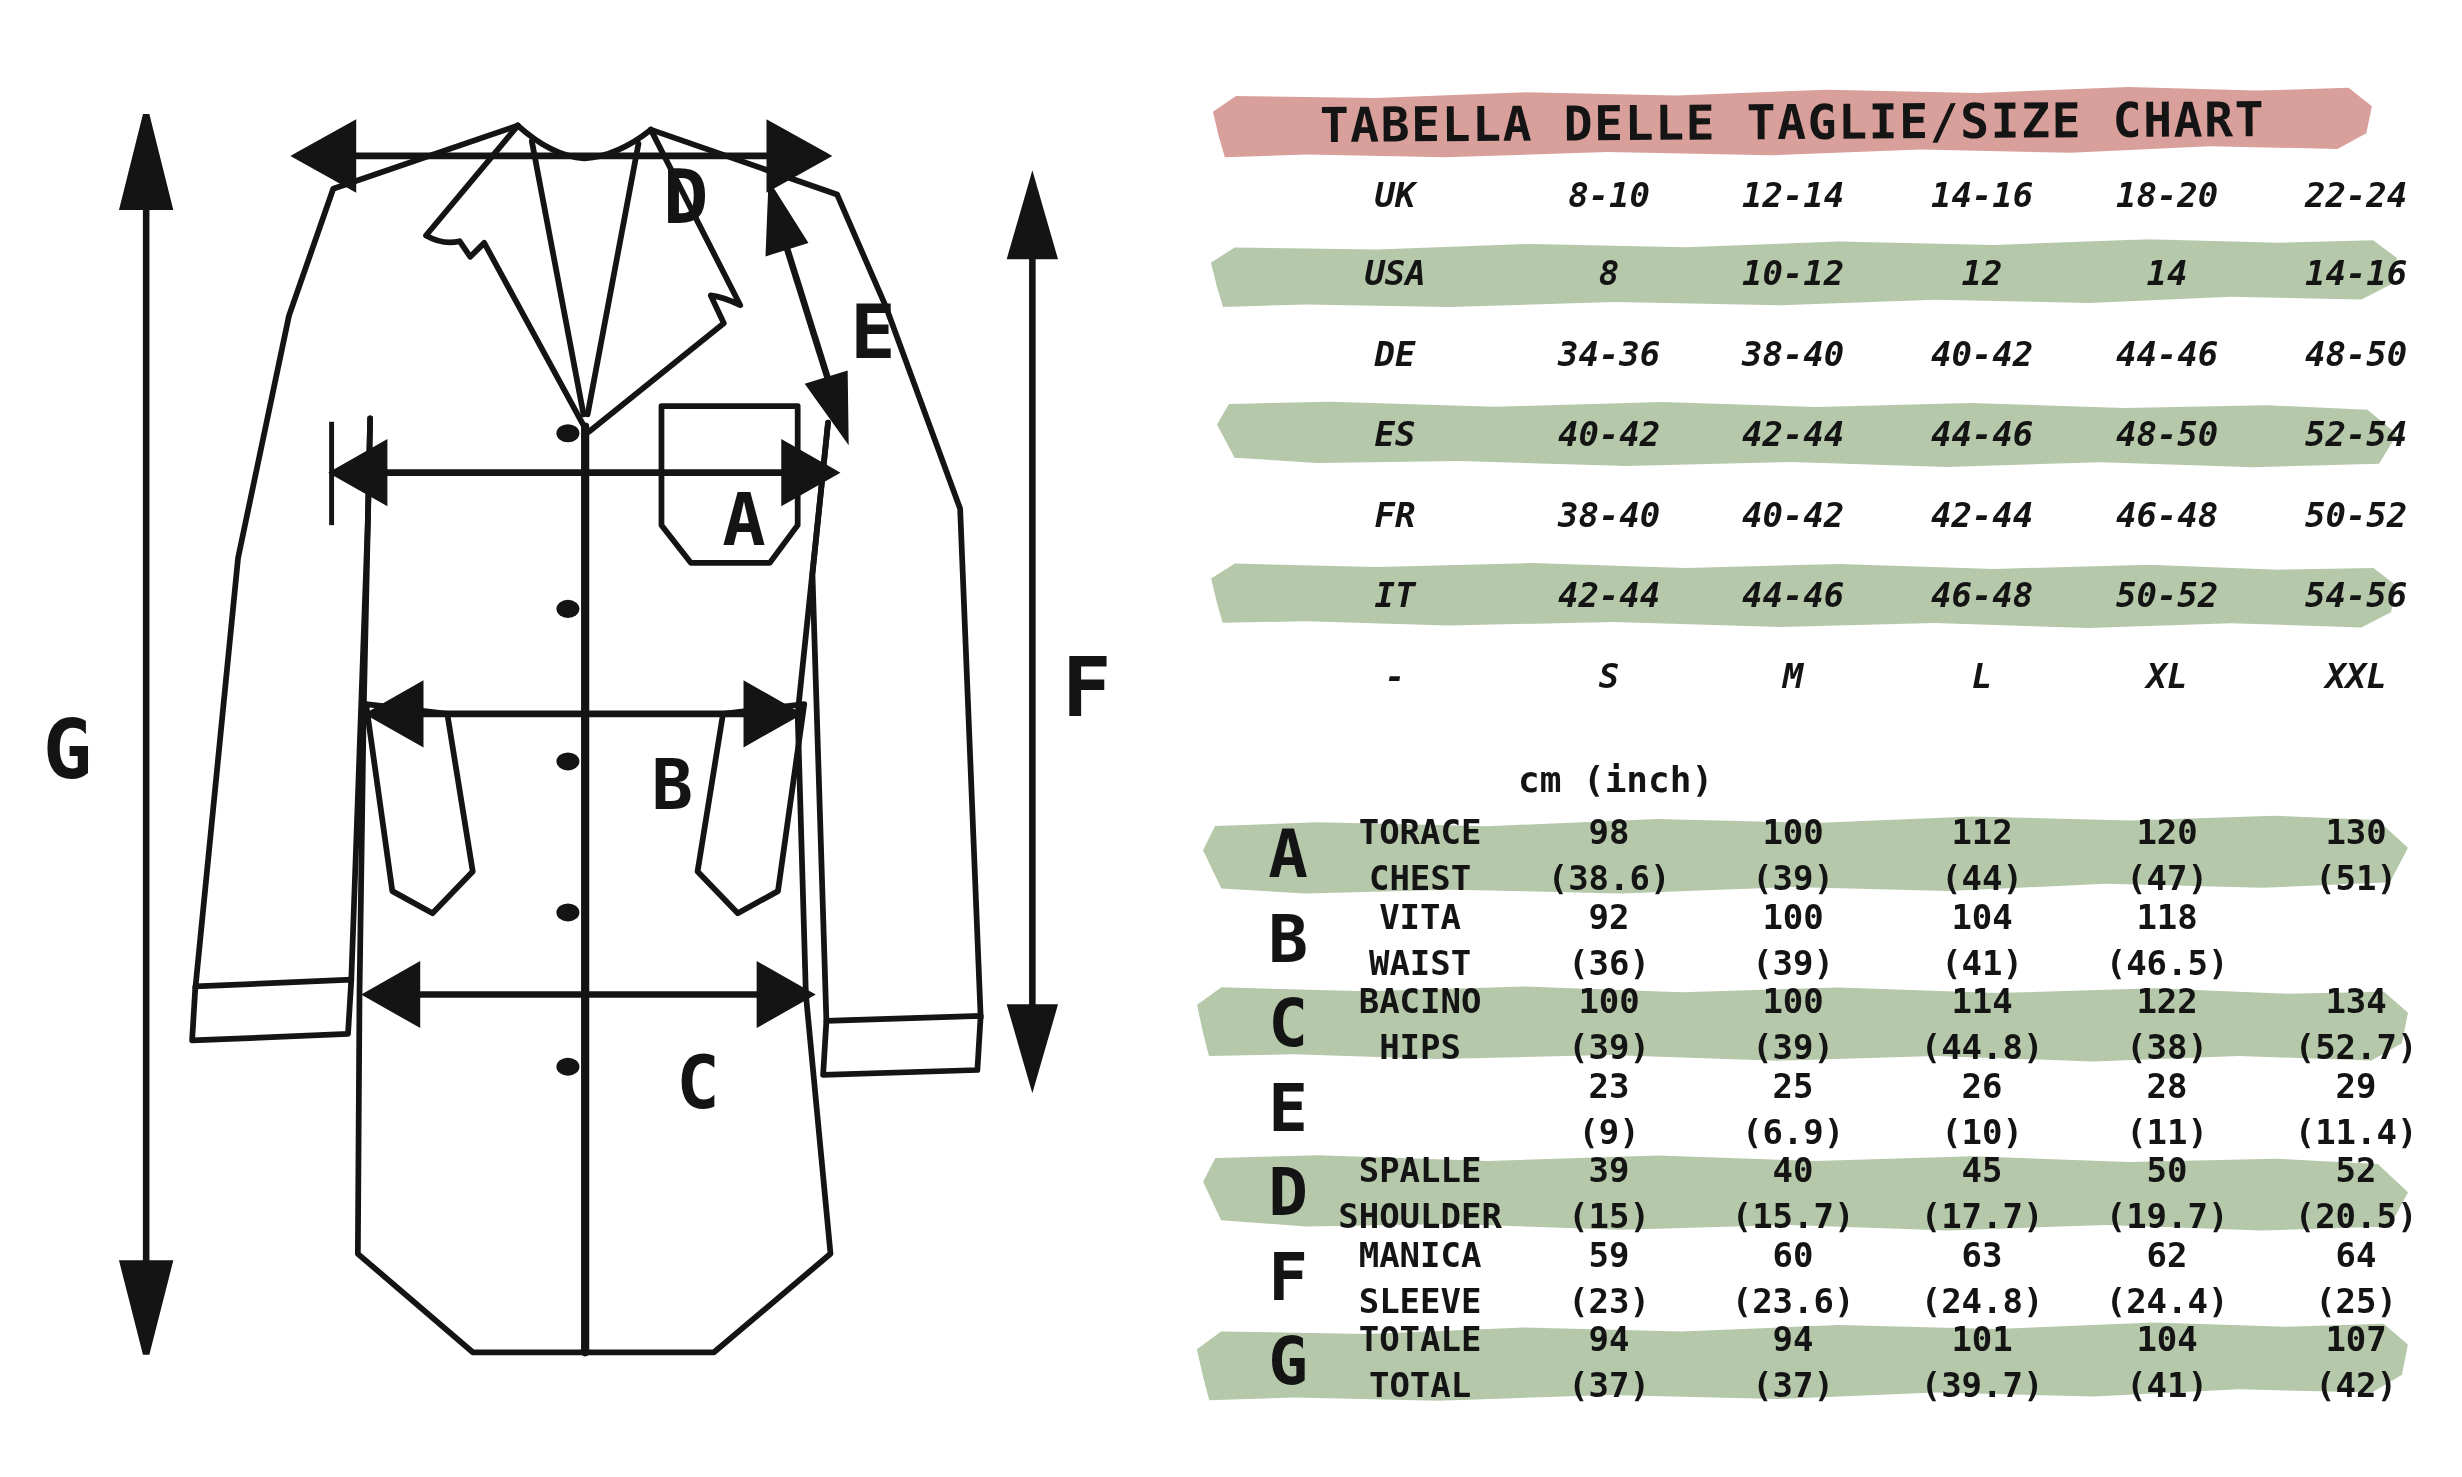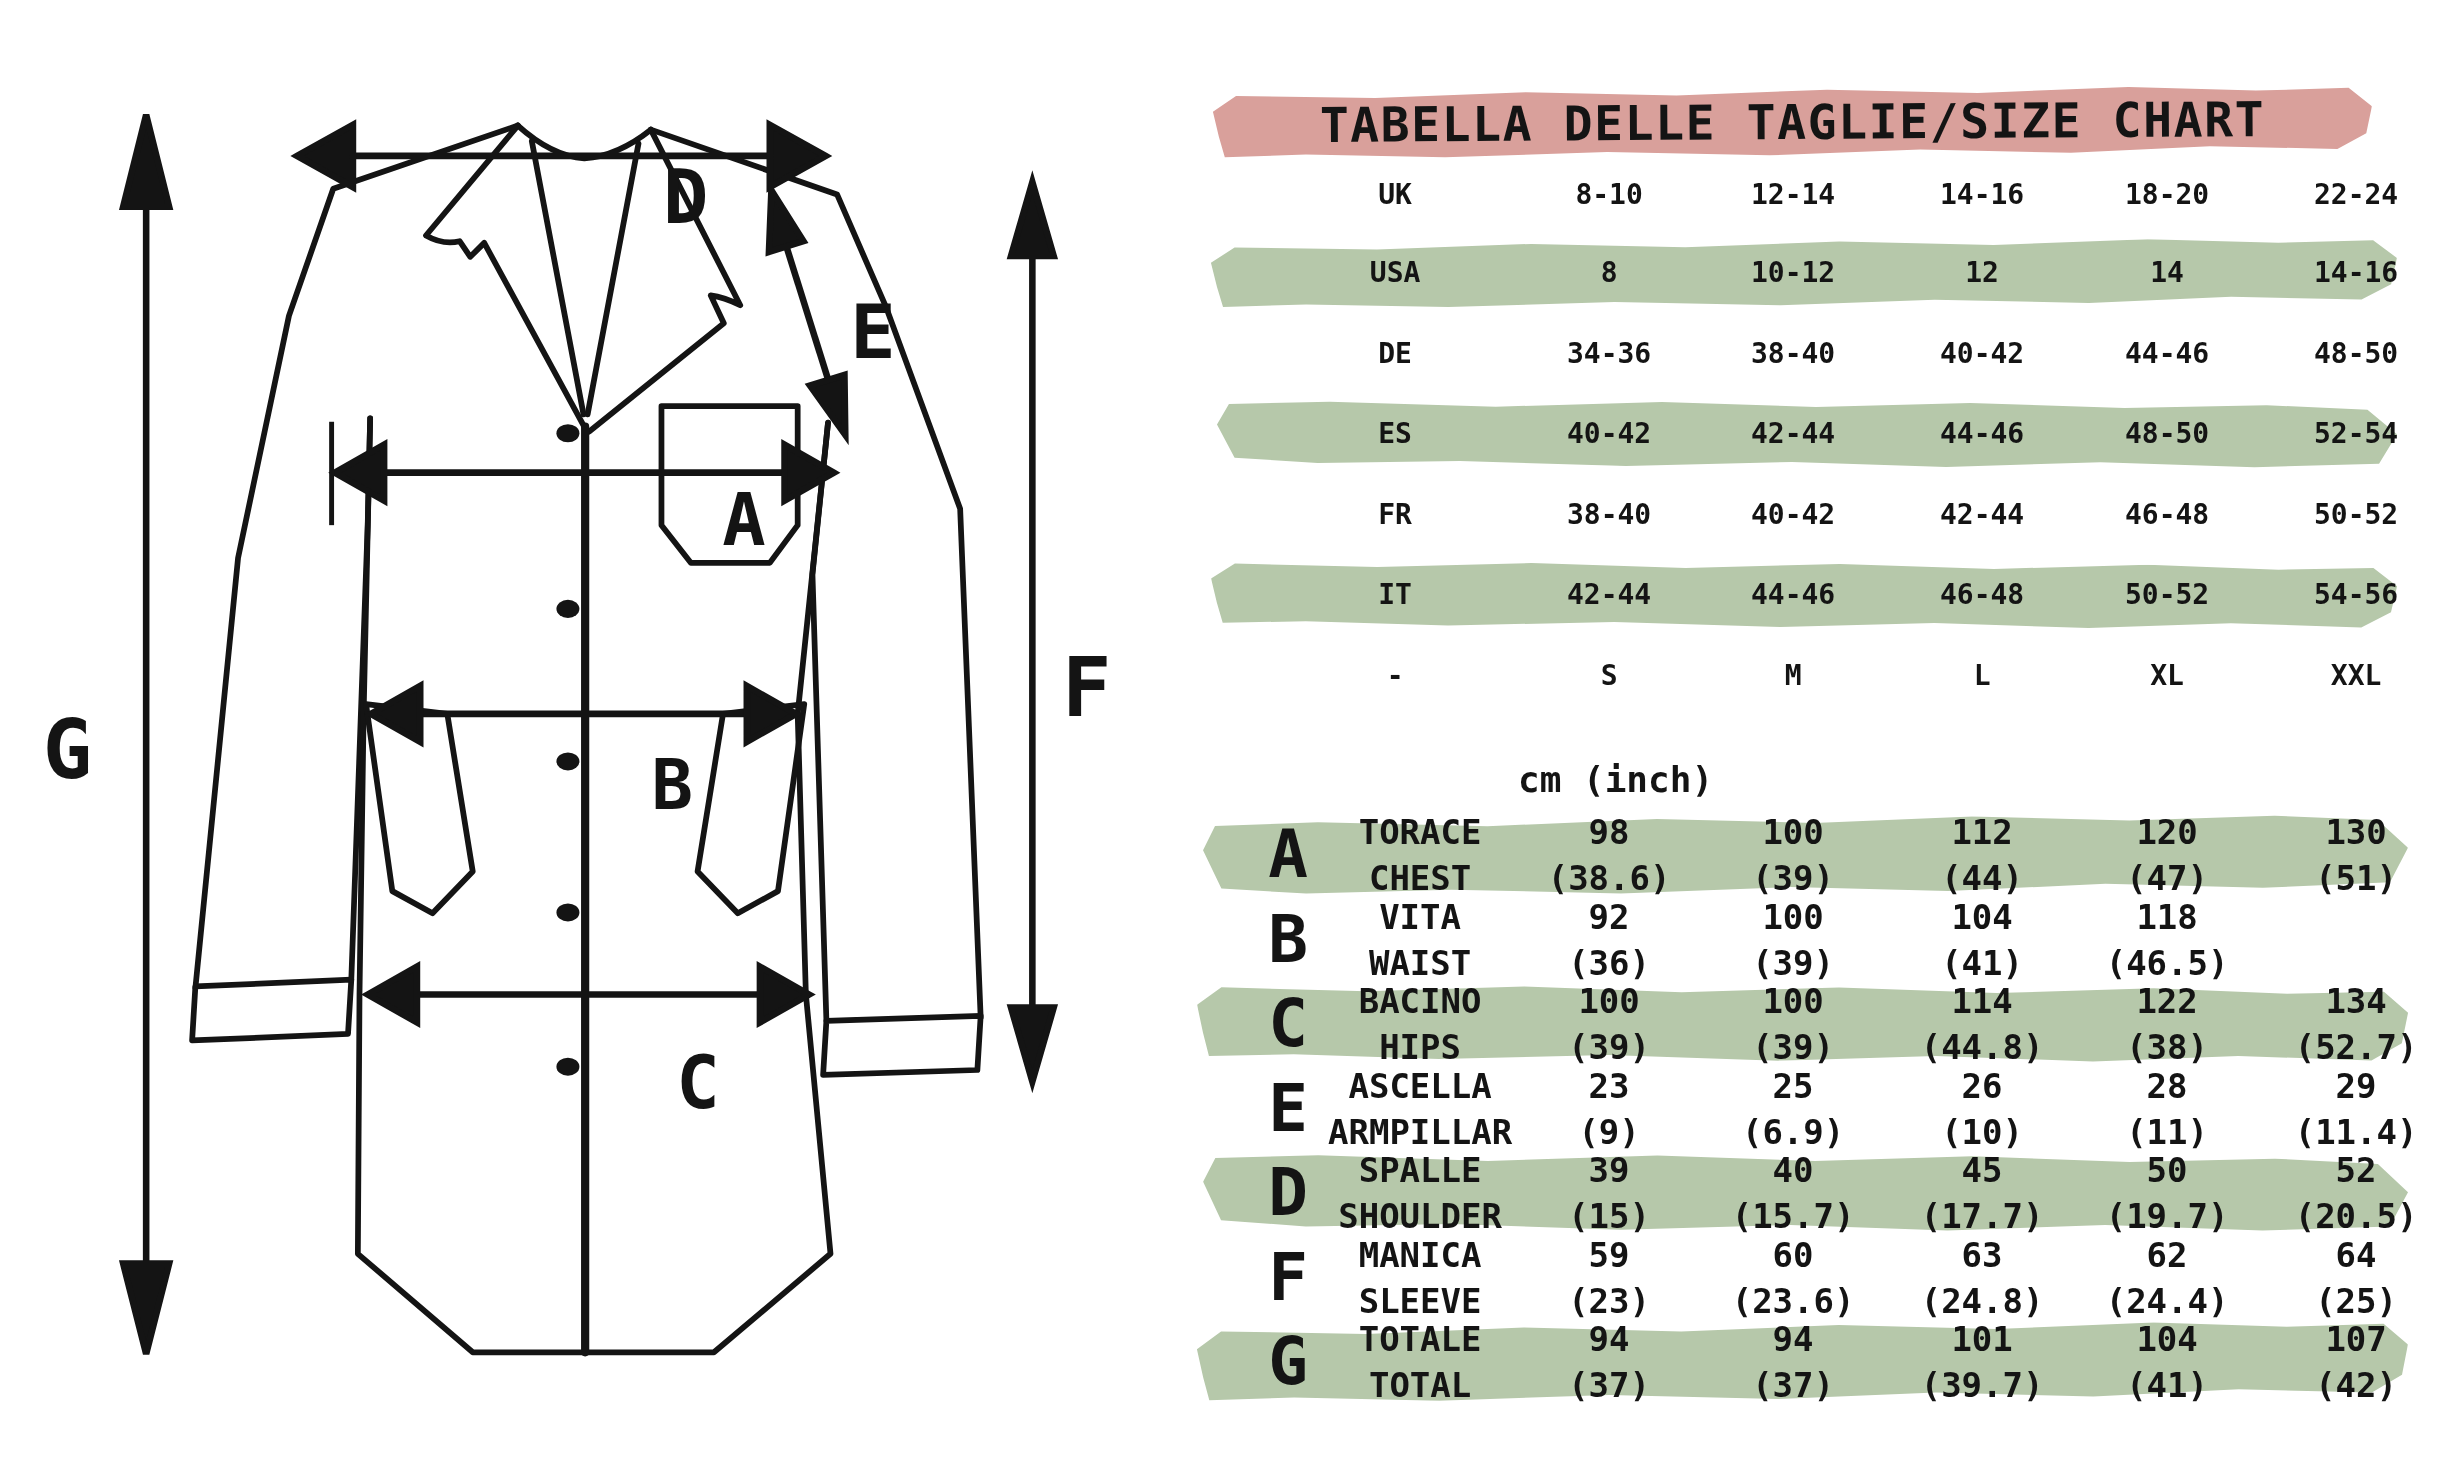--- a/index.html
+++ b/index.html
@@ -32,21 +32,21 @@
   }
   .band-s{position:absolute;left:20.5px;width:1186px;height:69px;background:var(--green);}
   .band-m{position:absolute;left:6.6px;width:1211px;height:80px;background:var(--green);}
   .brush-a{clip-path:polygon(0% 30%,2% 8%,14% 12%,27% 5%,40% 11%,53% 4%,66% 10%,79% 3%,90% 9%,98% 6%,100% 32%,99.5% 70%,97% 92%,86% 87%,74% 95%,61% 89%,48% 96%,34% 90%,20% 96%,8% 91%,1% 94%,0.5% 65%);}
   .brush-b{clip-path:polygon(0.5% 40%,1.5% 10%,10% 6%,24% 12%,38% 4%,51% 10%,64% 3%,77% 9%,89% 4%,97.5% 10%,100% 45%,98.5% 88%,88% 94%,75% 88%,62% 96%,49% 90%,35% 97%,21% 91%,9% 95%,2% 88%);}
   .rot-p{transform:rotate(0.3deg);}
   .rot-n{transform:rotate(-0.3deg);}
   .row-s{position:absolute;left:24.6px;width:1186px;height:66px;}
   .row-m{position:absolute;left:24.6px;width:1186px;height:82px;}
   .cell{position:absolute;top:0;height:100%;text-align:center;font-weight:700;white-space:nowrap;}
-  .one{font-size:28px;line-height:66px;}
+  .one{font-size:34px;line-height:66px;font-style:italic;}
   .c0{left:41px;width:279px;}
   .v1{left:304px;width:181px;}
   .v2{left:488px;width:181px;}
   .v3{left:677px;width:181px;}
   .v4{left:862px;width:181px;}
   .v5{left:1051px;width:181px;}
   .m-ltr{left:24.6px;width:98px;font-size:66px;line-height:82px;}
   .two{display:flex;flex-direction:column;justify-content:center;font-size:34px;line-height:39px;gap:7px;}
   .m-lab{left:107px;width:197px;}
   .units{
@@ -308,24 +308,20 @@
         <span>(38)</span>
       </span>
       <span class="cell two v5">
         <span>134</span>
         <span>(52.7)</span>
       </span>
     </div>
 
     <div class="row-m" style="top:1068px">
       <span class="cell m-ltr">E</span>
-      <span class="cell two m-lab">
-        <span>ASCELLA</span>
-        <span>ARMPILLAR</span>
-      </span>
       <span class="cell two v1">
         <span>23</span>
         <span>(9)</span>
       </span>
       <span class="cell two v2">
         <span>25</span>
         <span>(6.9)</span>
       </span>
       <span class="cell two v3">
         <span>26</span>

